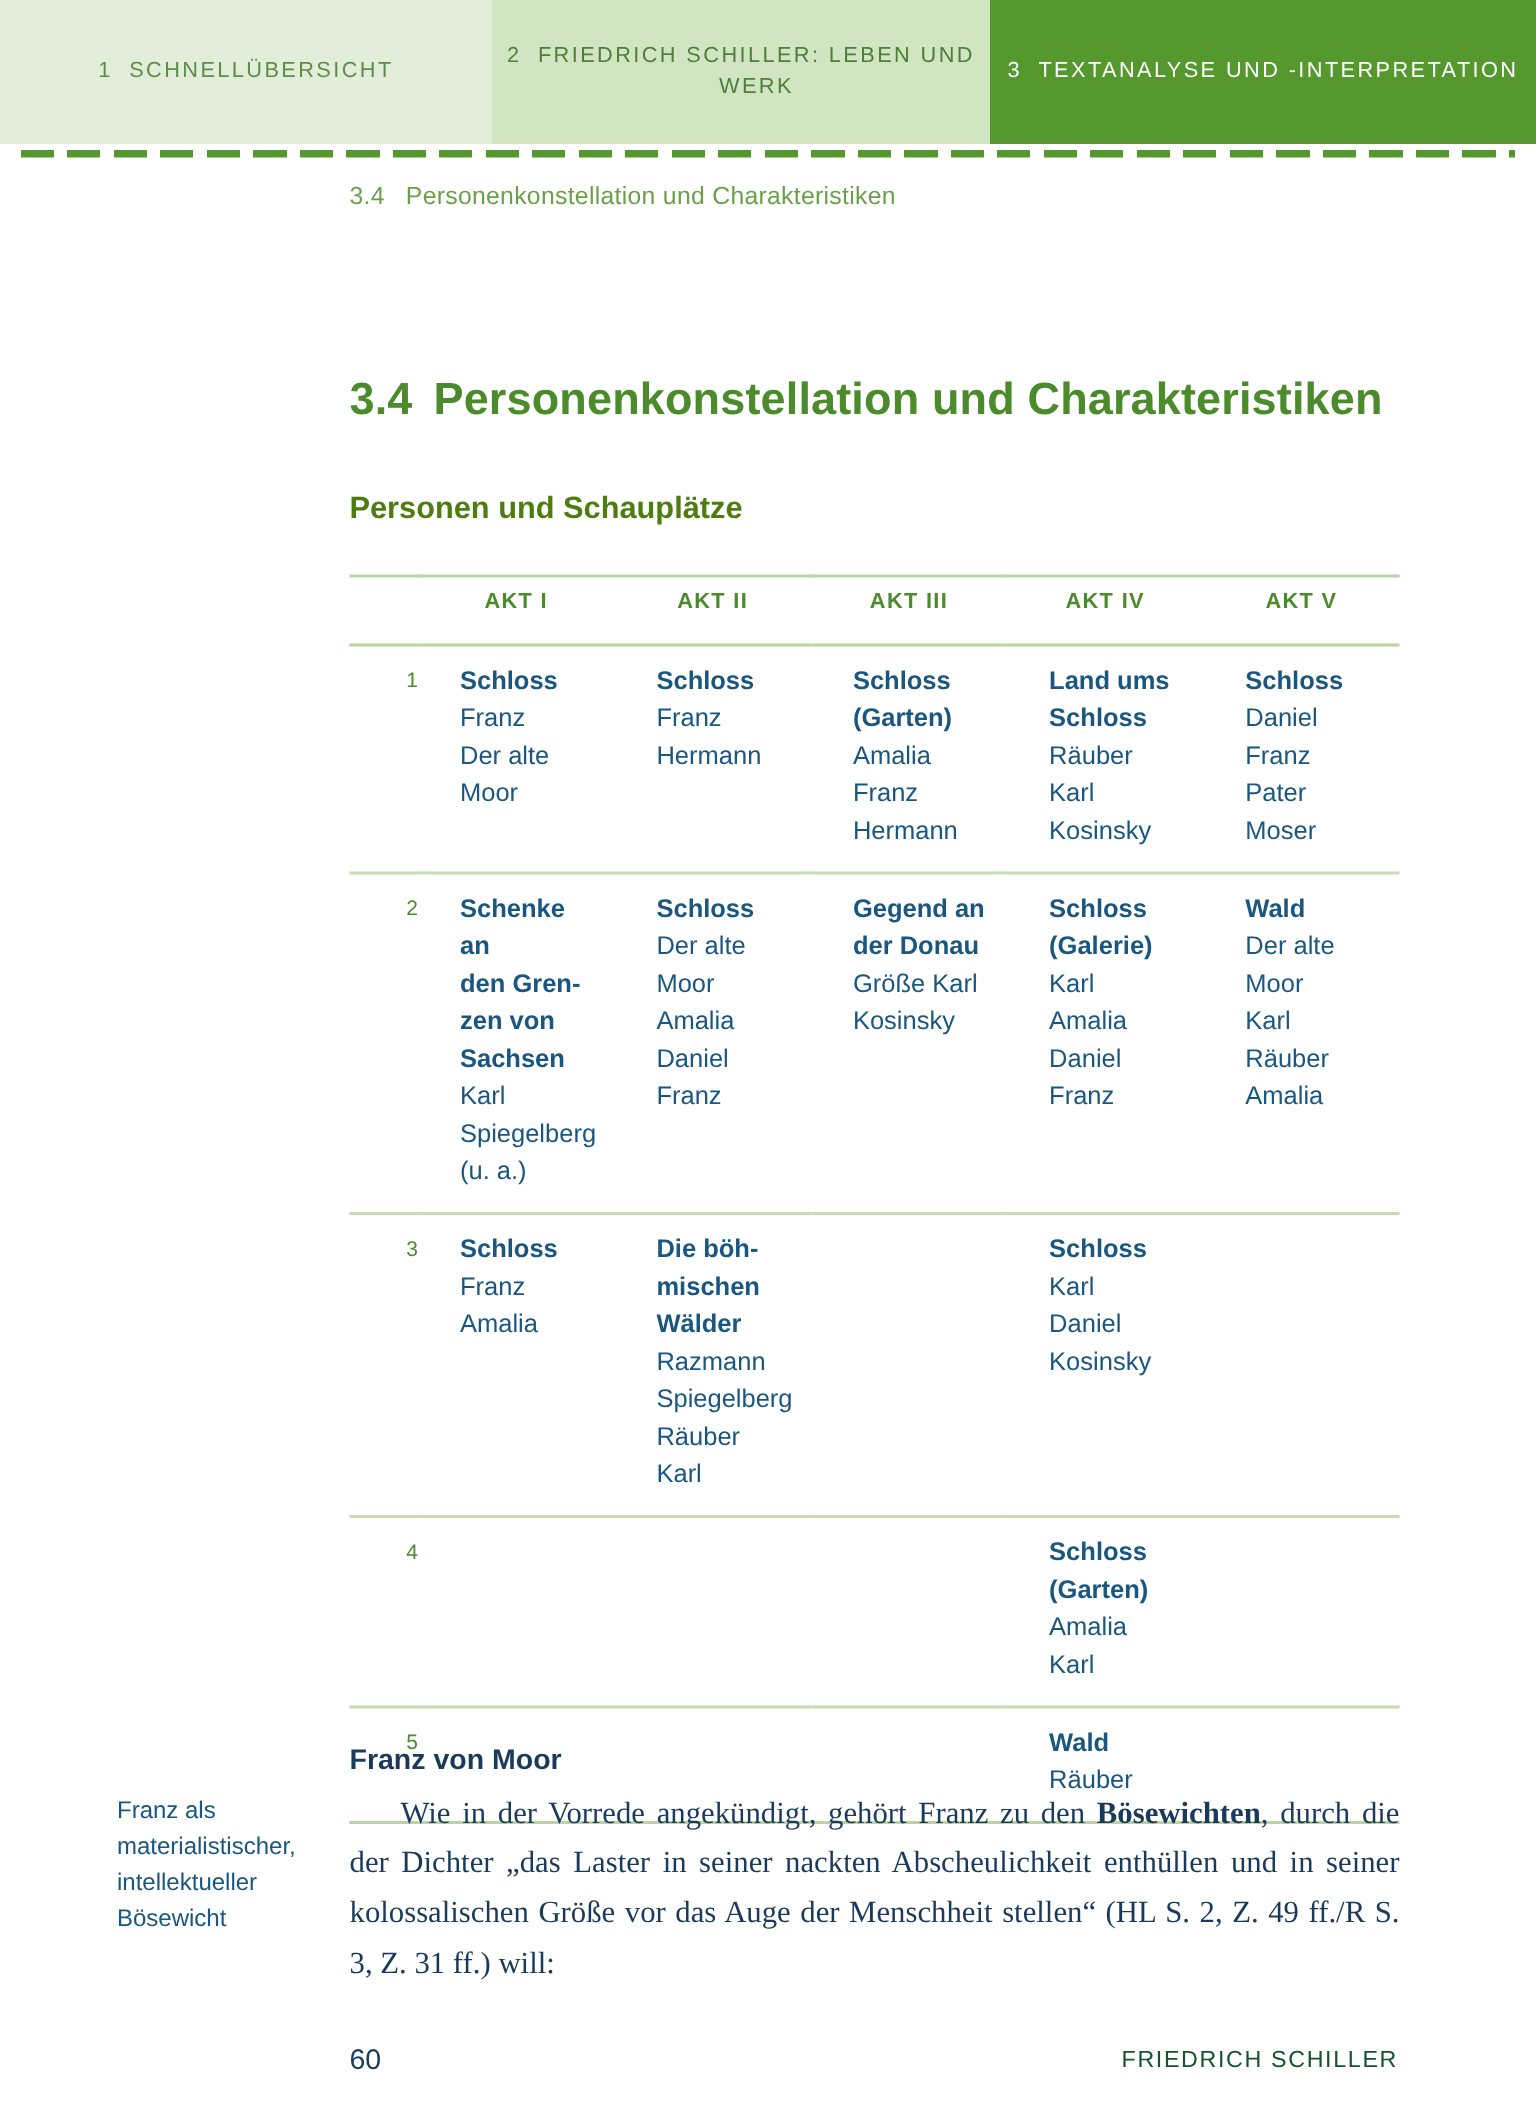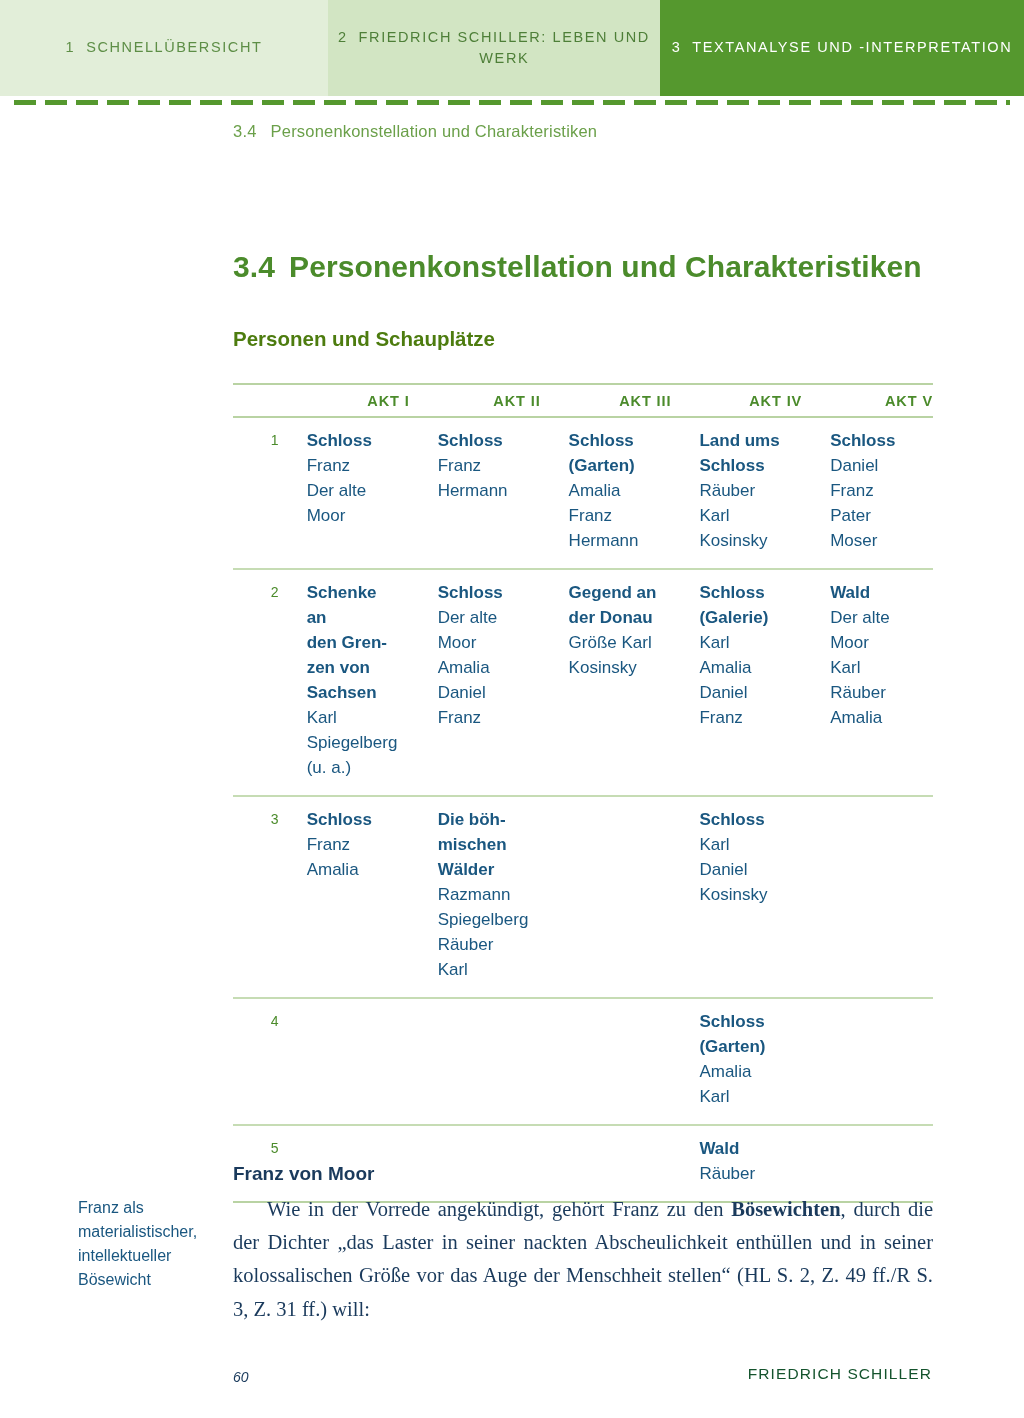--- a/index.html
+++ b/index.html
@@ -124,26 +124,26 @@
     font-size: 17px;
     color: #1a5780;
   }
   table.persons th, table.persons td {
     vertical-align: top;
     padding: 0;
   }
   table.persons thead th {
     border-top: 2px solid #b9d3a3;
     border-bottom: 2px solid #b9d3a3;
-    text-align: right;
+    text-align: center;
     font-weight: bold;
     font-size: 14.5px;
     letter-spacing: 0.9px;
     color: #4b8b2b;
-    padding: 8px 0 5px 0;
+    padding: 8px 0 18px 0;
     height: 18px;
   }
   table.persons tbody td {
     border-bottom: 2px solid #c6dcb4;
     padding: 11px 0 14px 0;
   }
   table.persons tbody tr:last-child td {
     border-bottom: 2px solid #b9d3a3;
   }
   .col-num {
@@ -212,23 +212,22 @@
   }
   .body-text b {
     font-weight: bold;
   }
 
   
   .page-number {
     position: absolute;
     bottom: 33px;
     left: 233px;
-    font-size: 14px;
+    font-size: 19px;
     color: #1a3a5c;
-    font-style: italic;
   }
   .footer-title {
     position: absolute;
     bottom: 35px;
     right: 92px;
     font-size: 15.5px;
     letter-spacing: 1.1px;
     color: #14532d;
   }
 </style>

